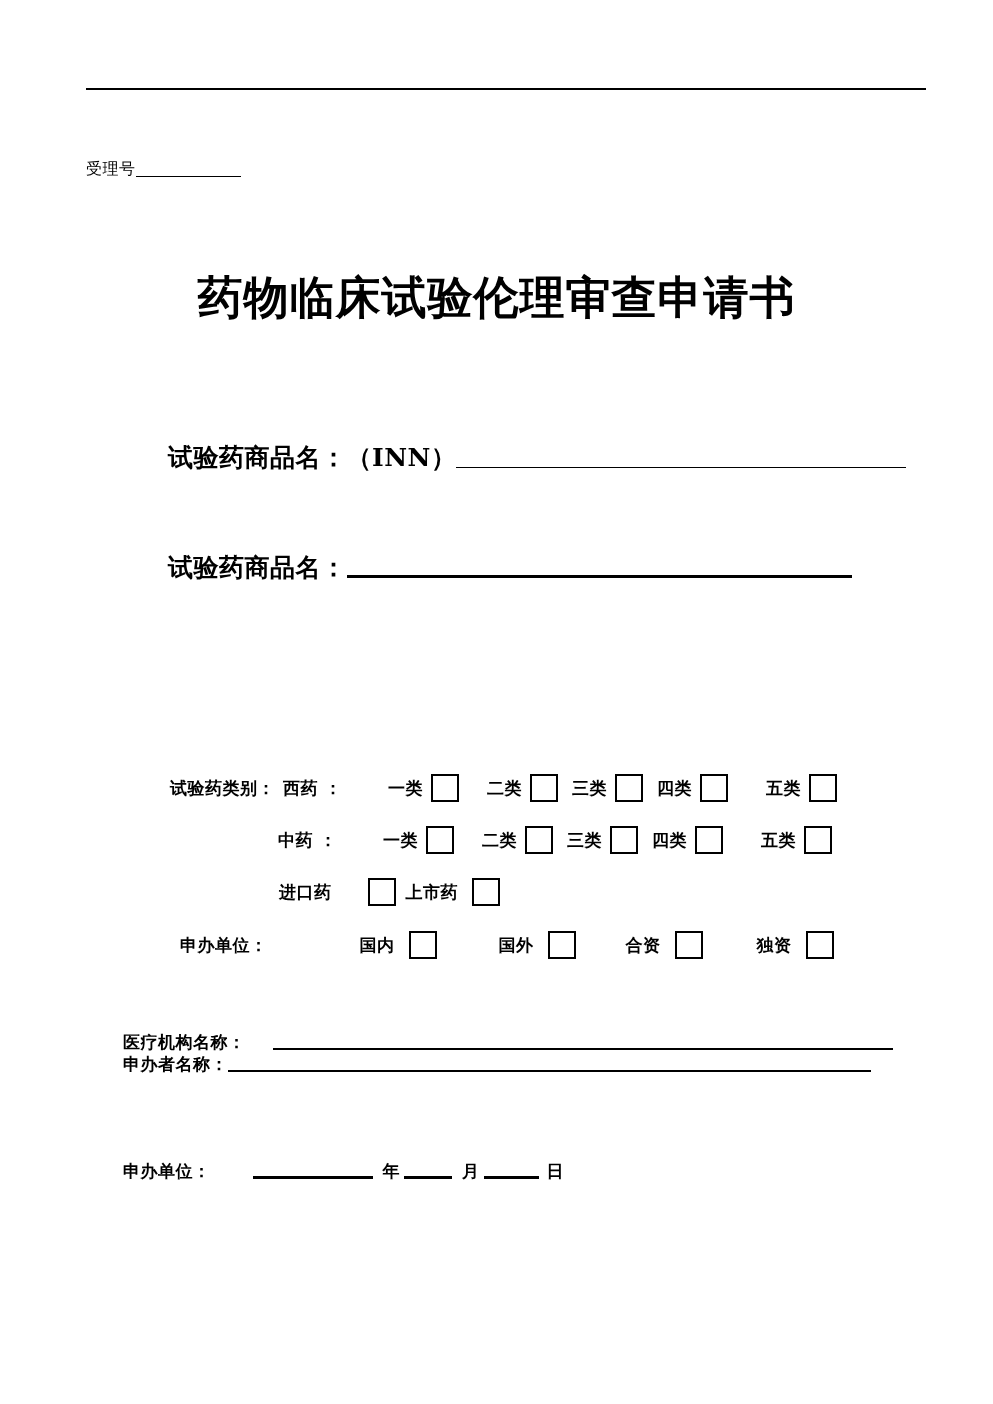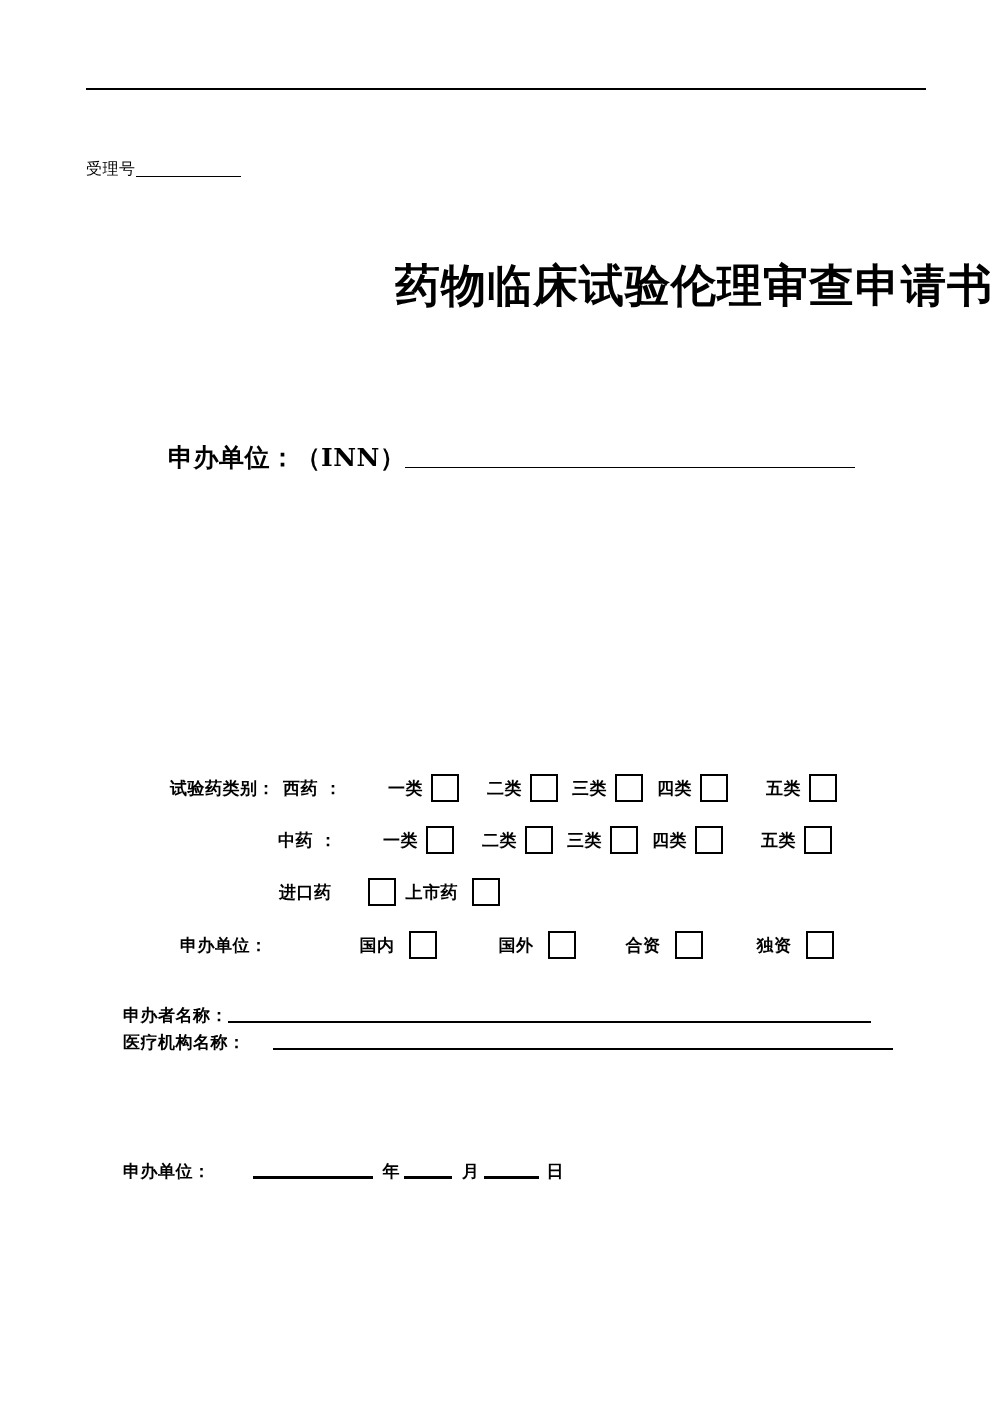--- a/index.html
+++ b/index.html
@@ -48,23 +48,23 @@
     width: 105px;
     height: 0;
     border-bottom: 1.6px solid #000;
     margin-bottom: 3px;
   }
 
   
   .doc-title {
     position: absolute;
     left: 0;
-    top: 258px;
+    top: 270px;
     width: 993px;
-    text-align: right;
+    text-align: center;
     font-family: "DejaVu Serif", "Liberation Serif", serif;
     font-size: 45px;
     line-height: 56px;
     font-weight: 700;
     letter-spacing: 1px;
   }
 
   
   .big-field {
     position: absolute;
@@ -164,21 +164,21 @@
     line-height: 21px;
     font-weight: 700;
     letter-spacing: 0.5px;
   }
   .small-field .sf-line {
     height: 0;
     border-bottom: 2.5px solid #000;
     margin-bottom: 3px;
   }
 
-  #field-sponsor-name { left: 123px; top: 1005px; }
+  #field-sponsor-name { left: 123px; top: 1054px; }
   #field-sponsor-name .sf-line { width: 643px; }
 
   #field-institution  { left: 123px; top: 1032px; gap: 27px; }
   #field-institution .sf-line { width: 620px; }
 
   
   .date-row {
     position: absolute;
     left: 123px;
     top: 1161px;
@@ -211,24 +211,28 @@
   <div class="top-rule"></div>
 
   <div class="accept-row">
     <span class="accept-label">受理号</span>
     <span class="accept-line"></span>
   </div>
 
   <div class="doc-title">药物临床试验伦理审查申请书</div>
 
   <div class="big-field" id="field-inn">
-    <span class="bf-label">申办单位：（INN）</span>
+    <span class="bf-label">试验药商品名：（INN）</span>
     <span class="bf-line"></span>
   </div>
 
+  <div class="big-field" id="field-trade">
+    <span class="bf-label">试验药商品名：</span>
+    <span class="bf-line"></span>
+  </div>
 
 
   <div class="cb-block">
 
     <div class="cb-row" id="cb-row-west">
       <span class="cb-rowlabel">试验药类别：</span>
       <span class="cb-group">
         <span class="cb-optlabel">西药 ：</span>
       </span>
       <span class="cb-group">

